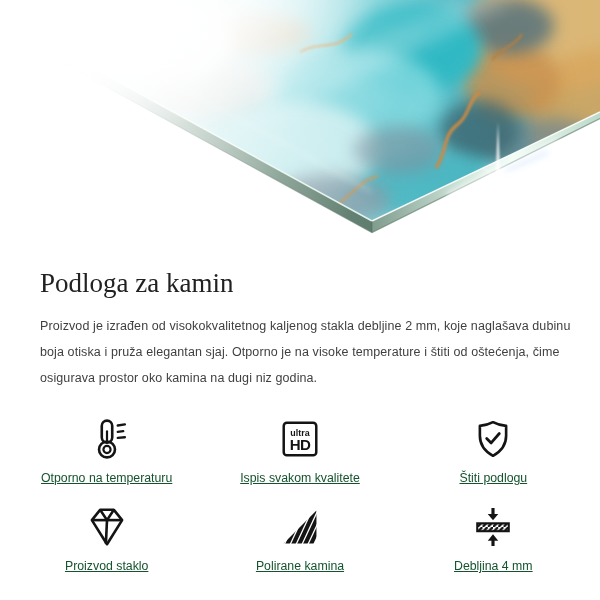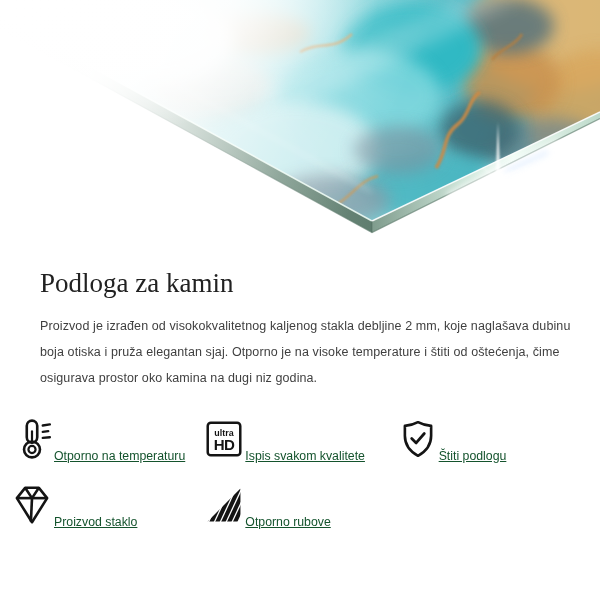--- a/index.html
+++ b/index.html
@@ -7,21 +7,21 @@
         font-family:"Liberation Sans","DejaVu Sans",sans-serif;color:#222;}
   .hero{position:relative;width:600px;height:238px;background:#ffffff;}
   .hero svg{display:block;}
   .content{padding:0 28px 0 40px;}
   .title{font-family:"Liberation Serif","DejaVu Serif",serif;font-weight:400;
          font-size:27px;line-height:35px;color:#212121;margin:3px 0 0 0;}
   .title span{display:block;white-space:nowrap;margin-top:28px;}
   .desc{margin:12px 0 0 0;font-size:12.5px;line-height:26px;color:#3f3f3f;letter-spacing:.1px;}
   .desc span{display:block;white-space:nowrap;}
   .features{display:grid;grid-template-columns:1fr 1fr 1fr;row-gap:18px;margin-top:24px;padding:0 10px;}
-  .feature{display:flex;flex-direction:row;align-items:flex-end;}
+  .feature{display:flex;flex-direction:column;align-items:center;}
   .f-icon{height:48px;display:flex;align-items:center;justify-content:center;}
   .f-label{margin-top:8px;font-size:12.3px;color:#14532d;text-decoration:underline;}
   .ic{stroke:#141414;fill:none;stroke-width:1.9;}
 </style>
 </head>
 <body>
 
 <div class="page">
 
   <div class="hero">
@@ -202,18 +202,35 @@
           <g clip-path="url(#triClip)" stroke="#141414" stroke-width="3.1">
             <line x1="1" y1="31" x2="14" y2="3"></line>
             <line x1="5.5" y1="31" x2="18.5" y2="3"></line>
             <line x1="10" y1="31" x2="23" y2="3"></line>
             <line x1="14.5" y1="31" x2="27.5" y2="3"></line>
             <line x1="19" y1="31" x2="32" y2="3"></line>
             <line x1="23.5" y1="31" x2="36.5" y2="3"></line>
           </g>
         </svg>
       </div>
-      <div class="f-label">Otporno rubove</div>
-    </div>
-
+      <div class="f-label">Polirane kamina</div>
+    </div>
+
+    <div class="feature">
+      <div class="f-icon">
+        <svg width="42" height="42" viewBox="0 0 32 32">
+          <defs>
+            <pattern id="hatchP" patternUnits="userSpaceOnUse" width="4" height="4">
+              <path d="M-1,5 L5,-1" stroke="#141414" stroke-width="1.9"></path>
+            </pattern>
+          </defs>
+          <rect x="4" y="13.2" width="24" height="6" fill="url(#hatchP)" stroke="#141414" stroke-width="1.6"></rect>
+          <line x1="16" y1="1.5" x2="16" y2="6.5" stroke="#141414" stroke-width="2.4"></line>
+          <polygon points="12,6 20,6 16,10.8" fill="#141414"></polygon>
+          <line x1="16" y1="30.5" x2="16" y2="25.5" stroke="#141414" stroke-width="2.4"></line>
+          <polygon points="12,26.4 20,26.4 16,21.6" fill="#141414"></polygon>
+        </svg>
+      </div>
+      <div class="f-label">Debljina 4 mm</div>
+    </div>
 
   </div>
 </div>
 
 </body></html>

